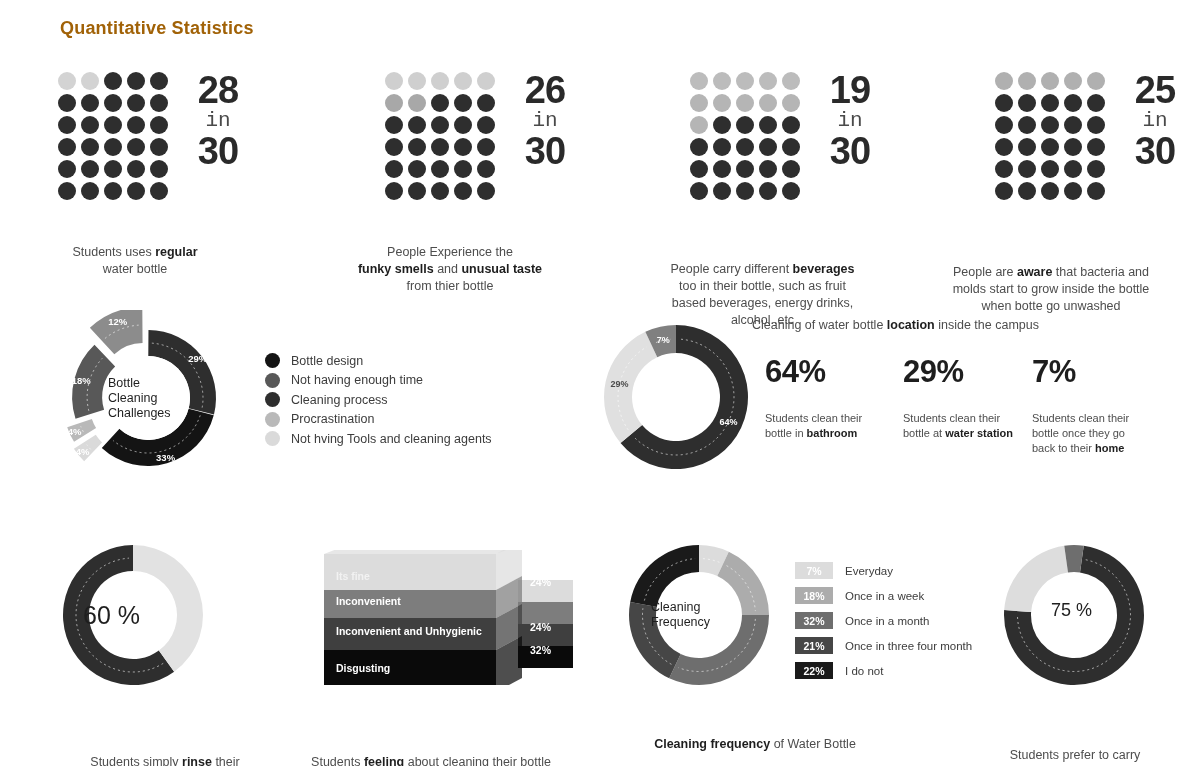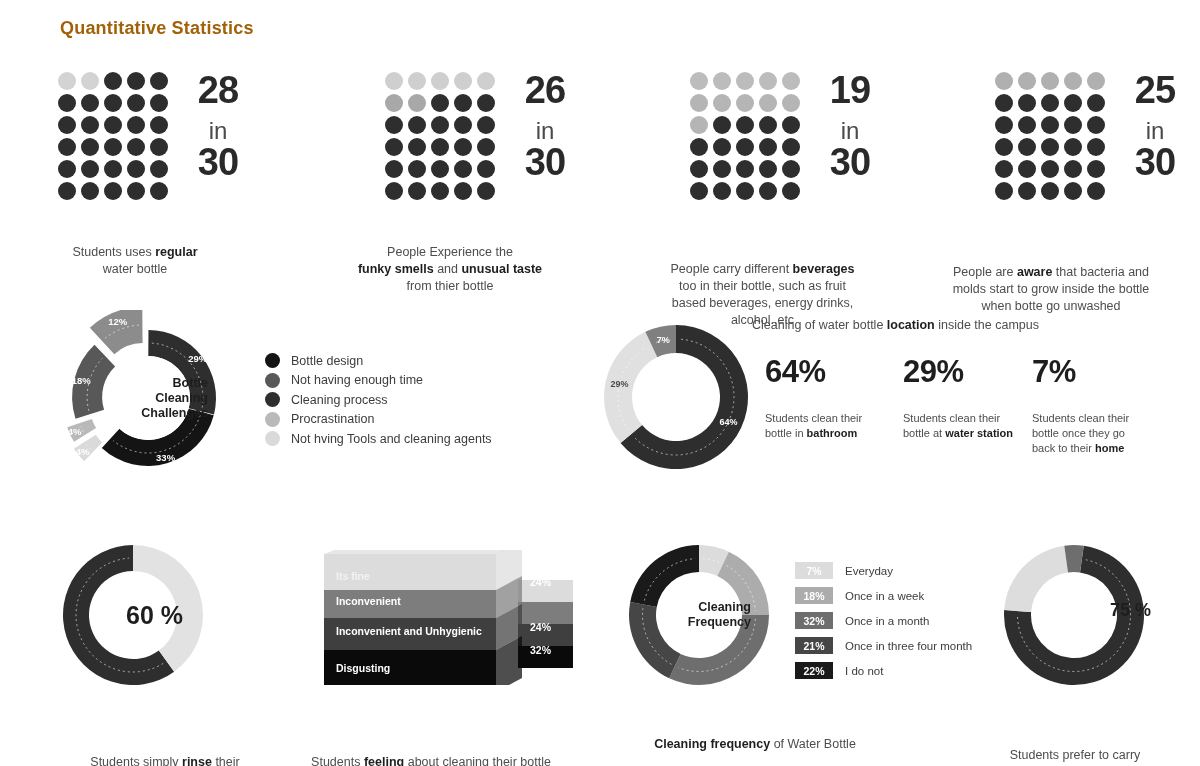--- a/index.html
+++ b/index.html
@@ -27,21 +27,21 @@
     grid-template-columns: repeat(5, 18px);
     grid-auto-rows: 18px;
     gap: 4px 5px;
   }
   .dot { width: 18px; height: 18px; border-radius: 50%; }
   .bignum {
     text-align: center; width: 72px;
     line-height: .98;
   }
   .bignum .n { font-size: 38px; font-weight: bold; color: #2a2a2a; letter-spacing: -1px; }
-  .bignum .in { font-size: 24px; color: #4a4a4a; display:block; margin: 10px 0 1px; }
+  .bignum .in { font-size: 21px; color: #4a4a4a; display:block; margin: 2px 0 1px; font-family: Liberation Mono, monospace; }
   .cap {
     position: absolute; text-align: center;
     font-size: 12.5px; line-height: 1.35; color: #4d4d4d; margin-top: 30px;
   }
   .cap b { color: #1e1e1e; }
 
   
   .svgwrap { position: absolute; }
 
   
@@ -71,21 +71,21 @@
   .statcol .txt b { color:#1e1e1e; }
 
   
   .funnel { position: absolute; left: 322px; top: 550px; }
   .funnel-label {
     position: absolute; font-size: 10.5px; font-weight: bold; color: #ffffff;
     left: 14px;
   }
 
   .center-label {
-    position:absolute; text-align:right; font-weight:bold; color:#1e1e1e;
+    position:absolute; text-align:left; font-weight:normal; color:#1e1e1e;
     line-height: 1.2;
   }
 </style>
 </head>
 <body>
 
 <div class="page">
 
   <div class="page-title">Quantitative Statistics</div>
 

